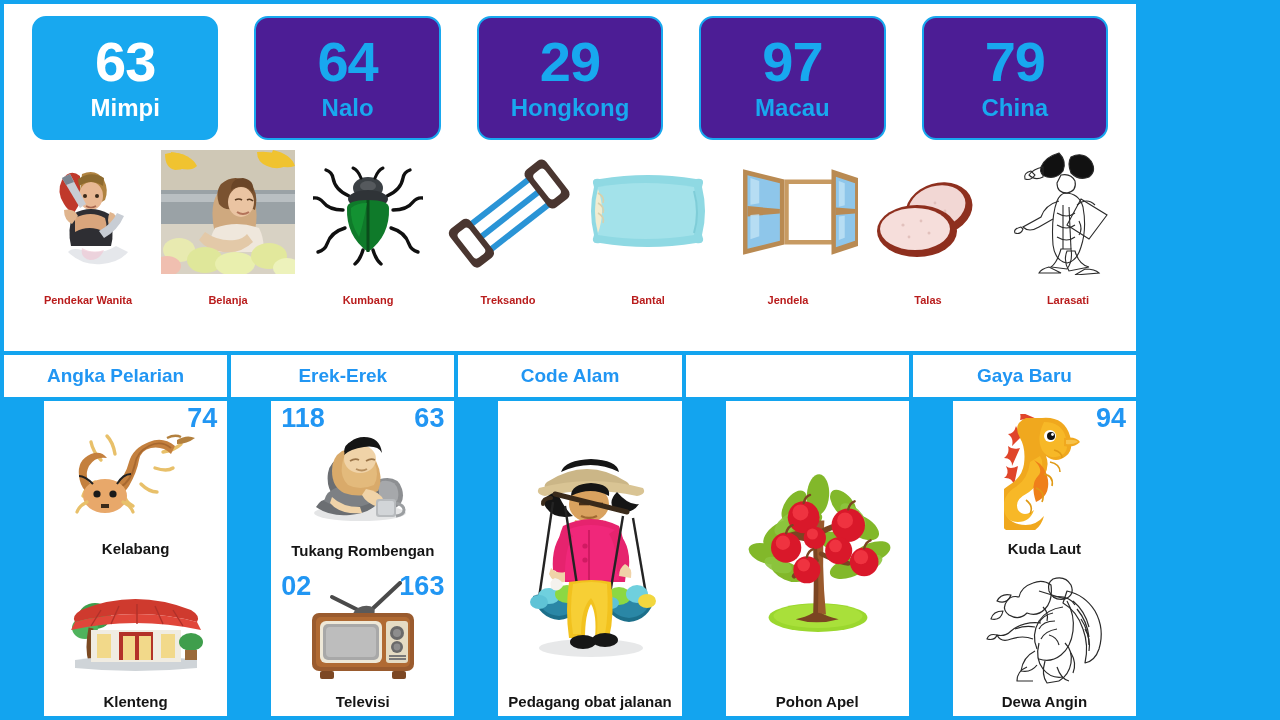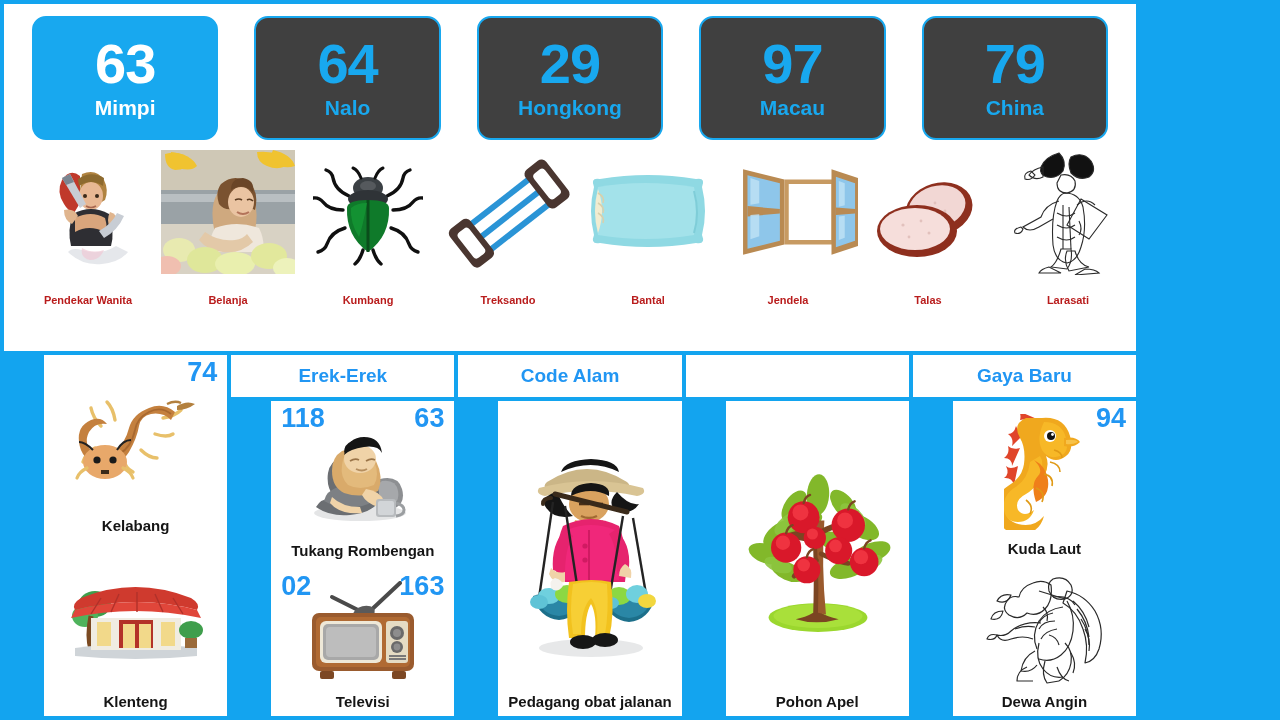--- a/index.html
+++ b/index.html
@@ -31,40 +31,40 @@
     display: flex;
     padding: 12px 28px 4px 28px;
     gap: 36px;
     justify-content: space-between;
   }
   .market-card {
     flex: 1 1 0;
     height: 124px;
     border: 2px solid #18a8ef;
     border-radius: 14px;
-    background: #404040;
+    background: #4c1d95;
     display: flex;
     flex-direction: column;
     align-items: center;
     justify-content: center;
     cursor: pointer;
   }
   .market-card.active {
     background: #18a8ef;
     border-color: #18a8ef;
   }
   .mc-number {
     font-size: 56px;
     font-weight: 700;
     line-height: 1;
     color: #18a8ef;
     letter-spacing: -1px;
   }
   .mc-label {
-    font-size: 21px;
+    font-size: 24px;
     font-weight: 700;
     color: #18a8ef;
     margin-top: 4px;
   }
   .market-card.active .mc-number,
   .market-card.active .mc-label { color: #ffffff; }
 
   
   .thumb-band {
     flex: 1;
@@ -407,20 +407,23 @@
         </div>
         <div class="thumb-label">Larasati</div>
       </div>
 
     </div>
   </div>
 
   <div class="panels">
 
     <div class="panel">
+      <div class="panel-header">
+        <div class="panel-header-title">Angka Pelarian</div>
+      </div>
       <div class="panel-body">
         <div class="cell">
           <div class="cell-num right">74</div>
           <div class="stack-item">
             <div class="cell-art">
               <svg width="130" height="92" viewBox="0 0 130 92">
                 <g stroke="#e8c06a" stroke-width="3.4" stroke-linecap="round" fill="none">
                   <path d="M24 56 q-10 6 -12 14"></path>
                     <path d="M34 64 q-6 10 -4 18"></path>
                   <path d="M52 66 q2 10 10 14"></path>

